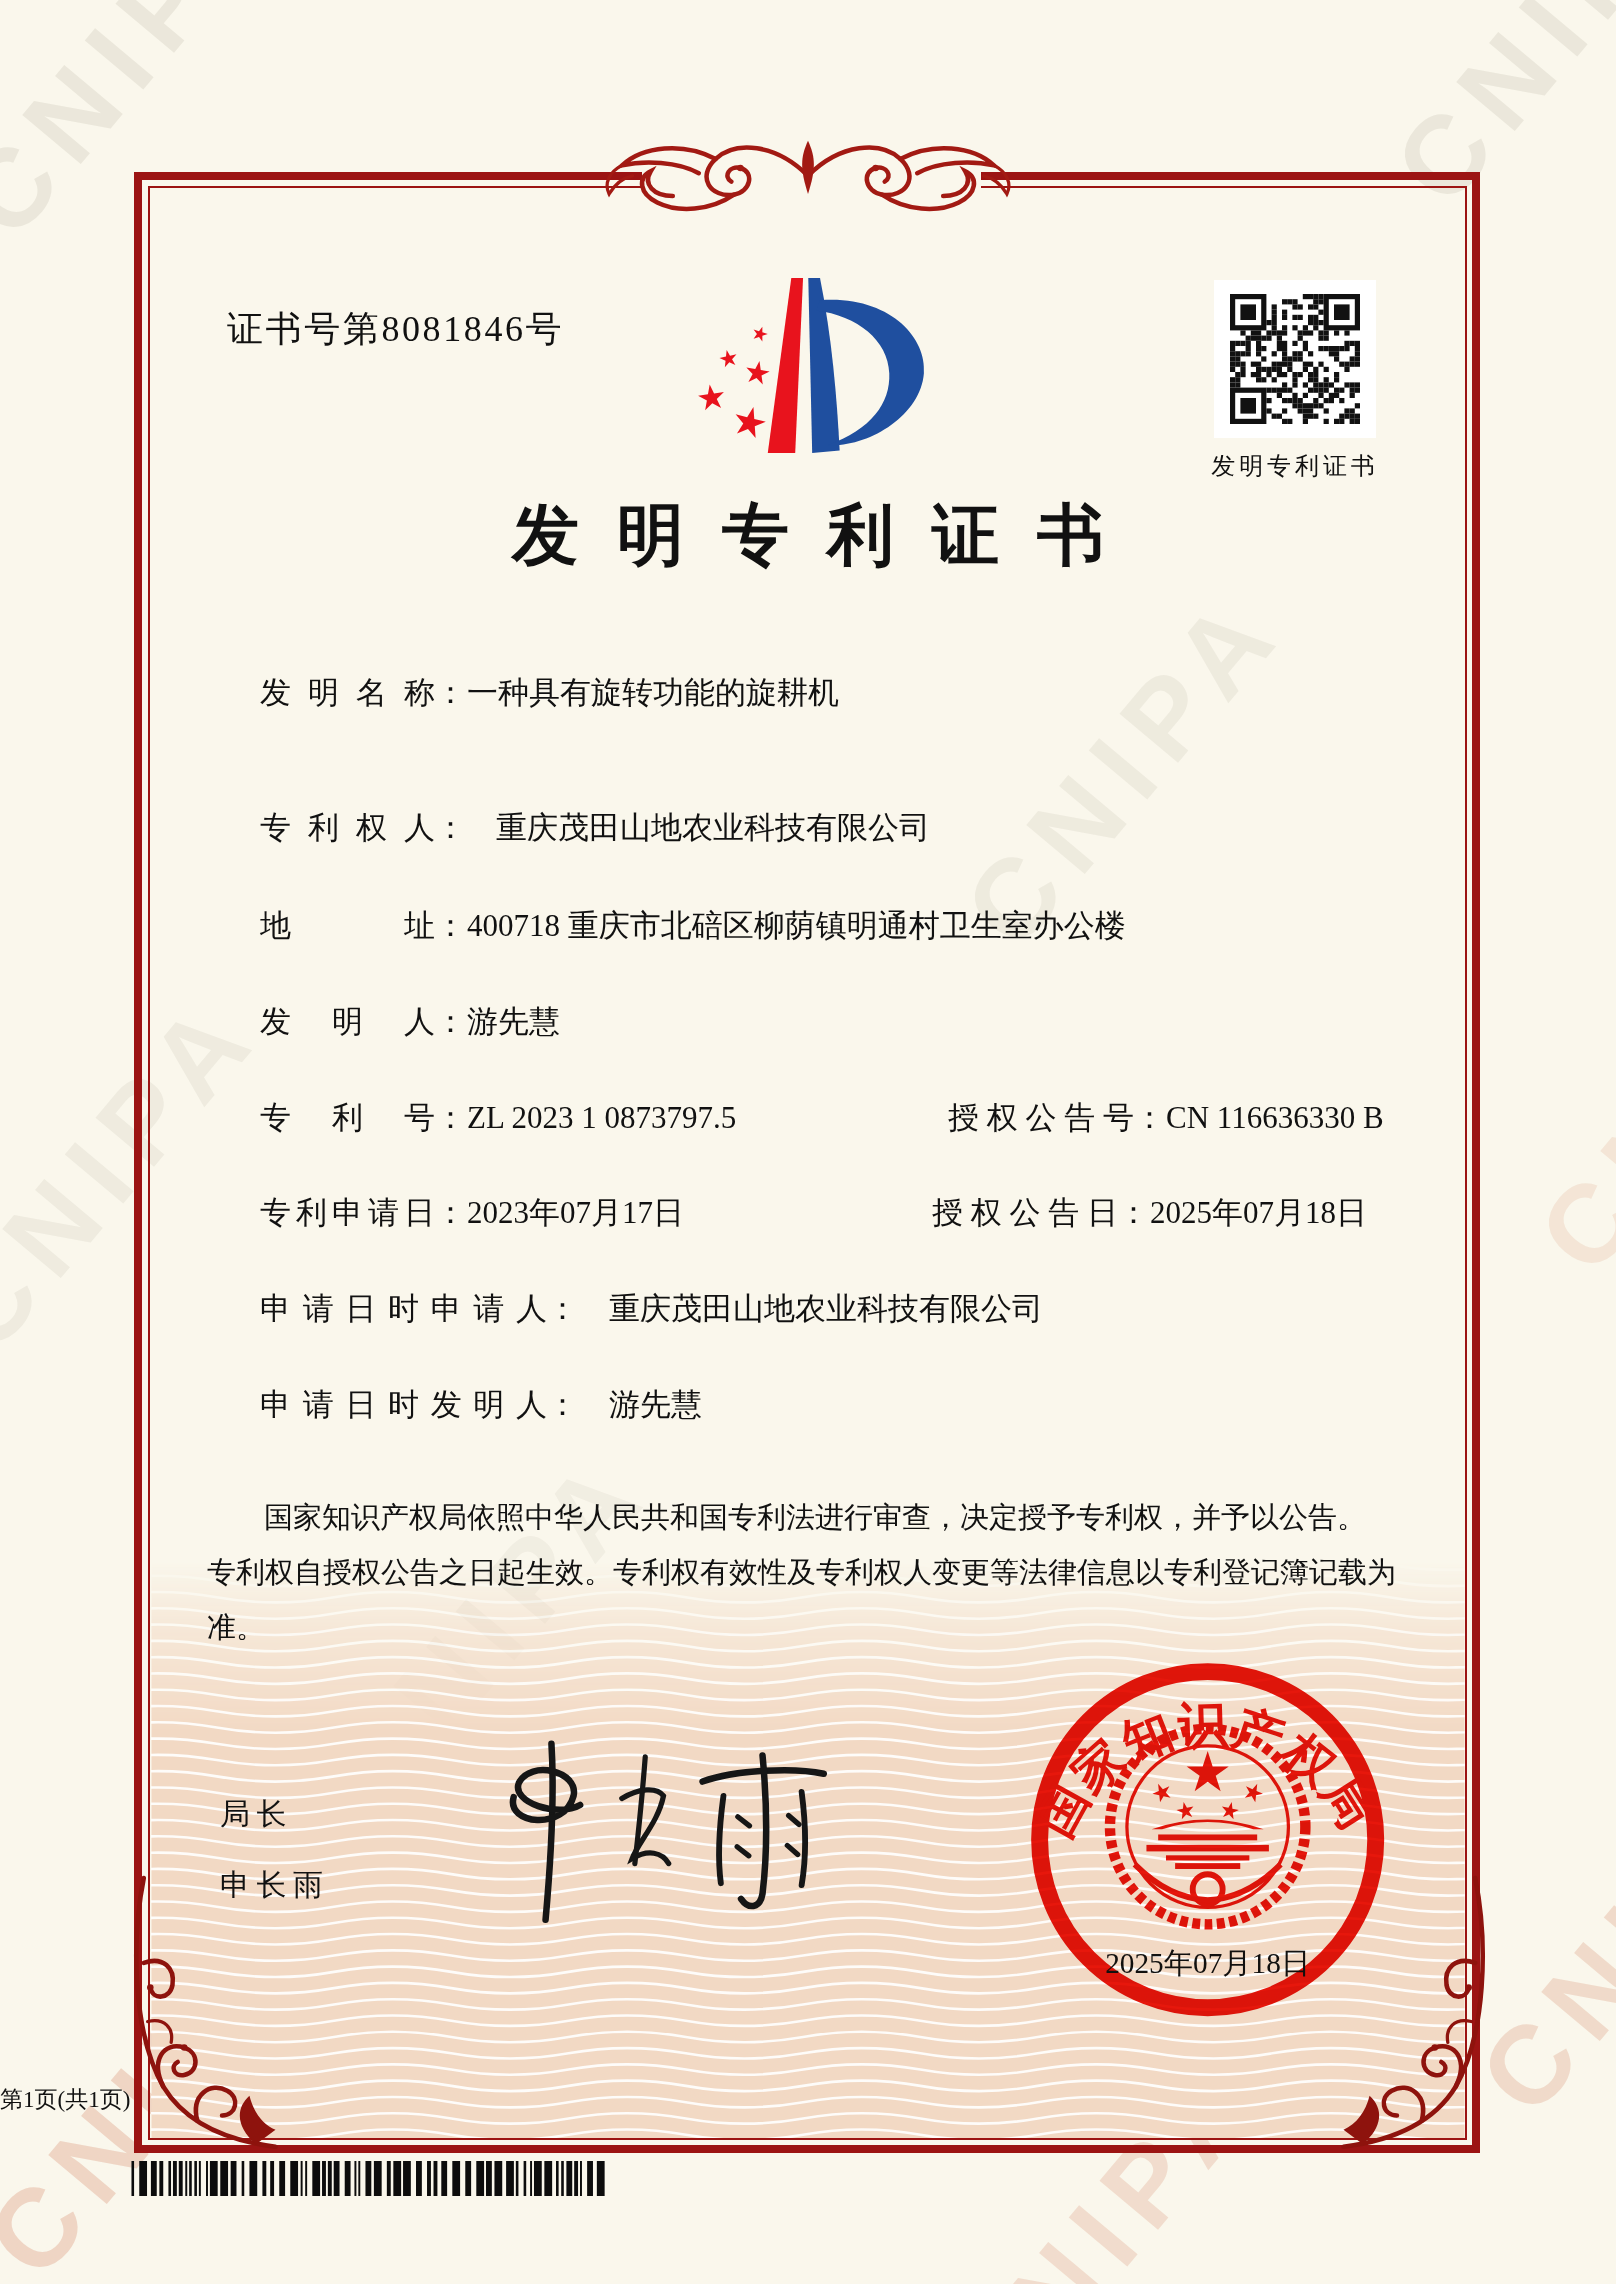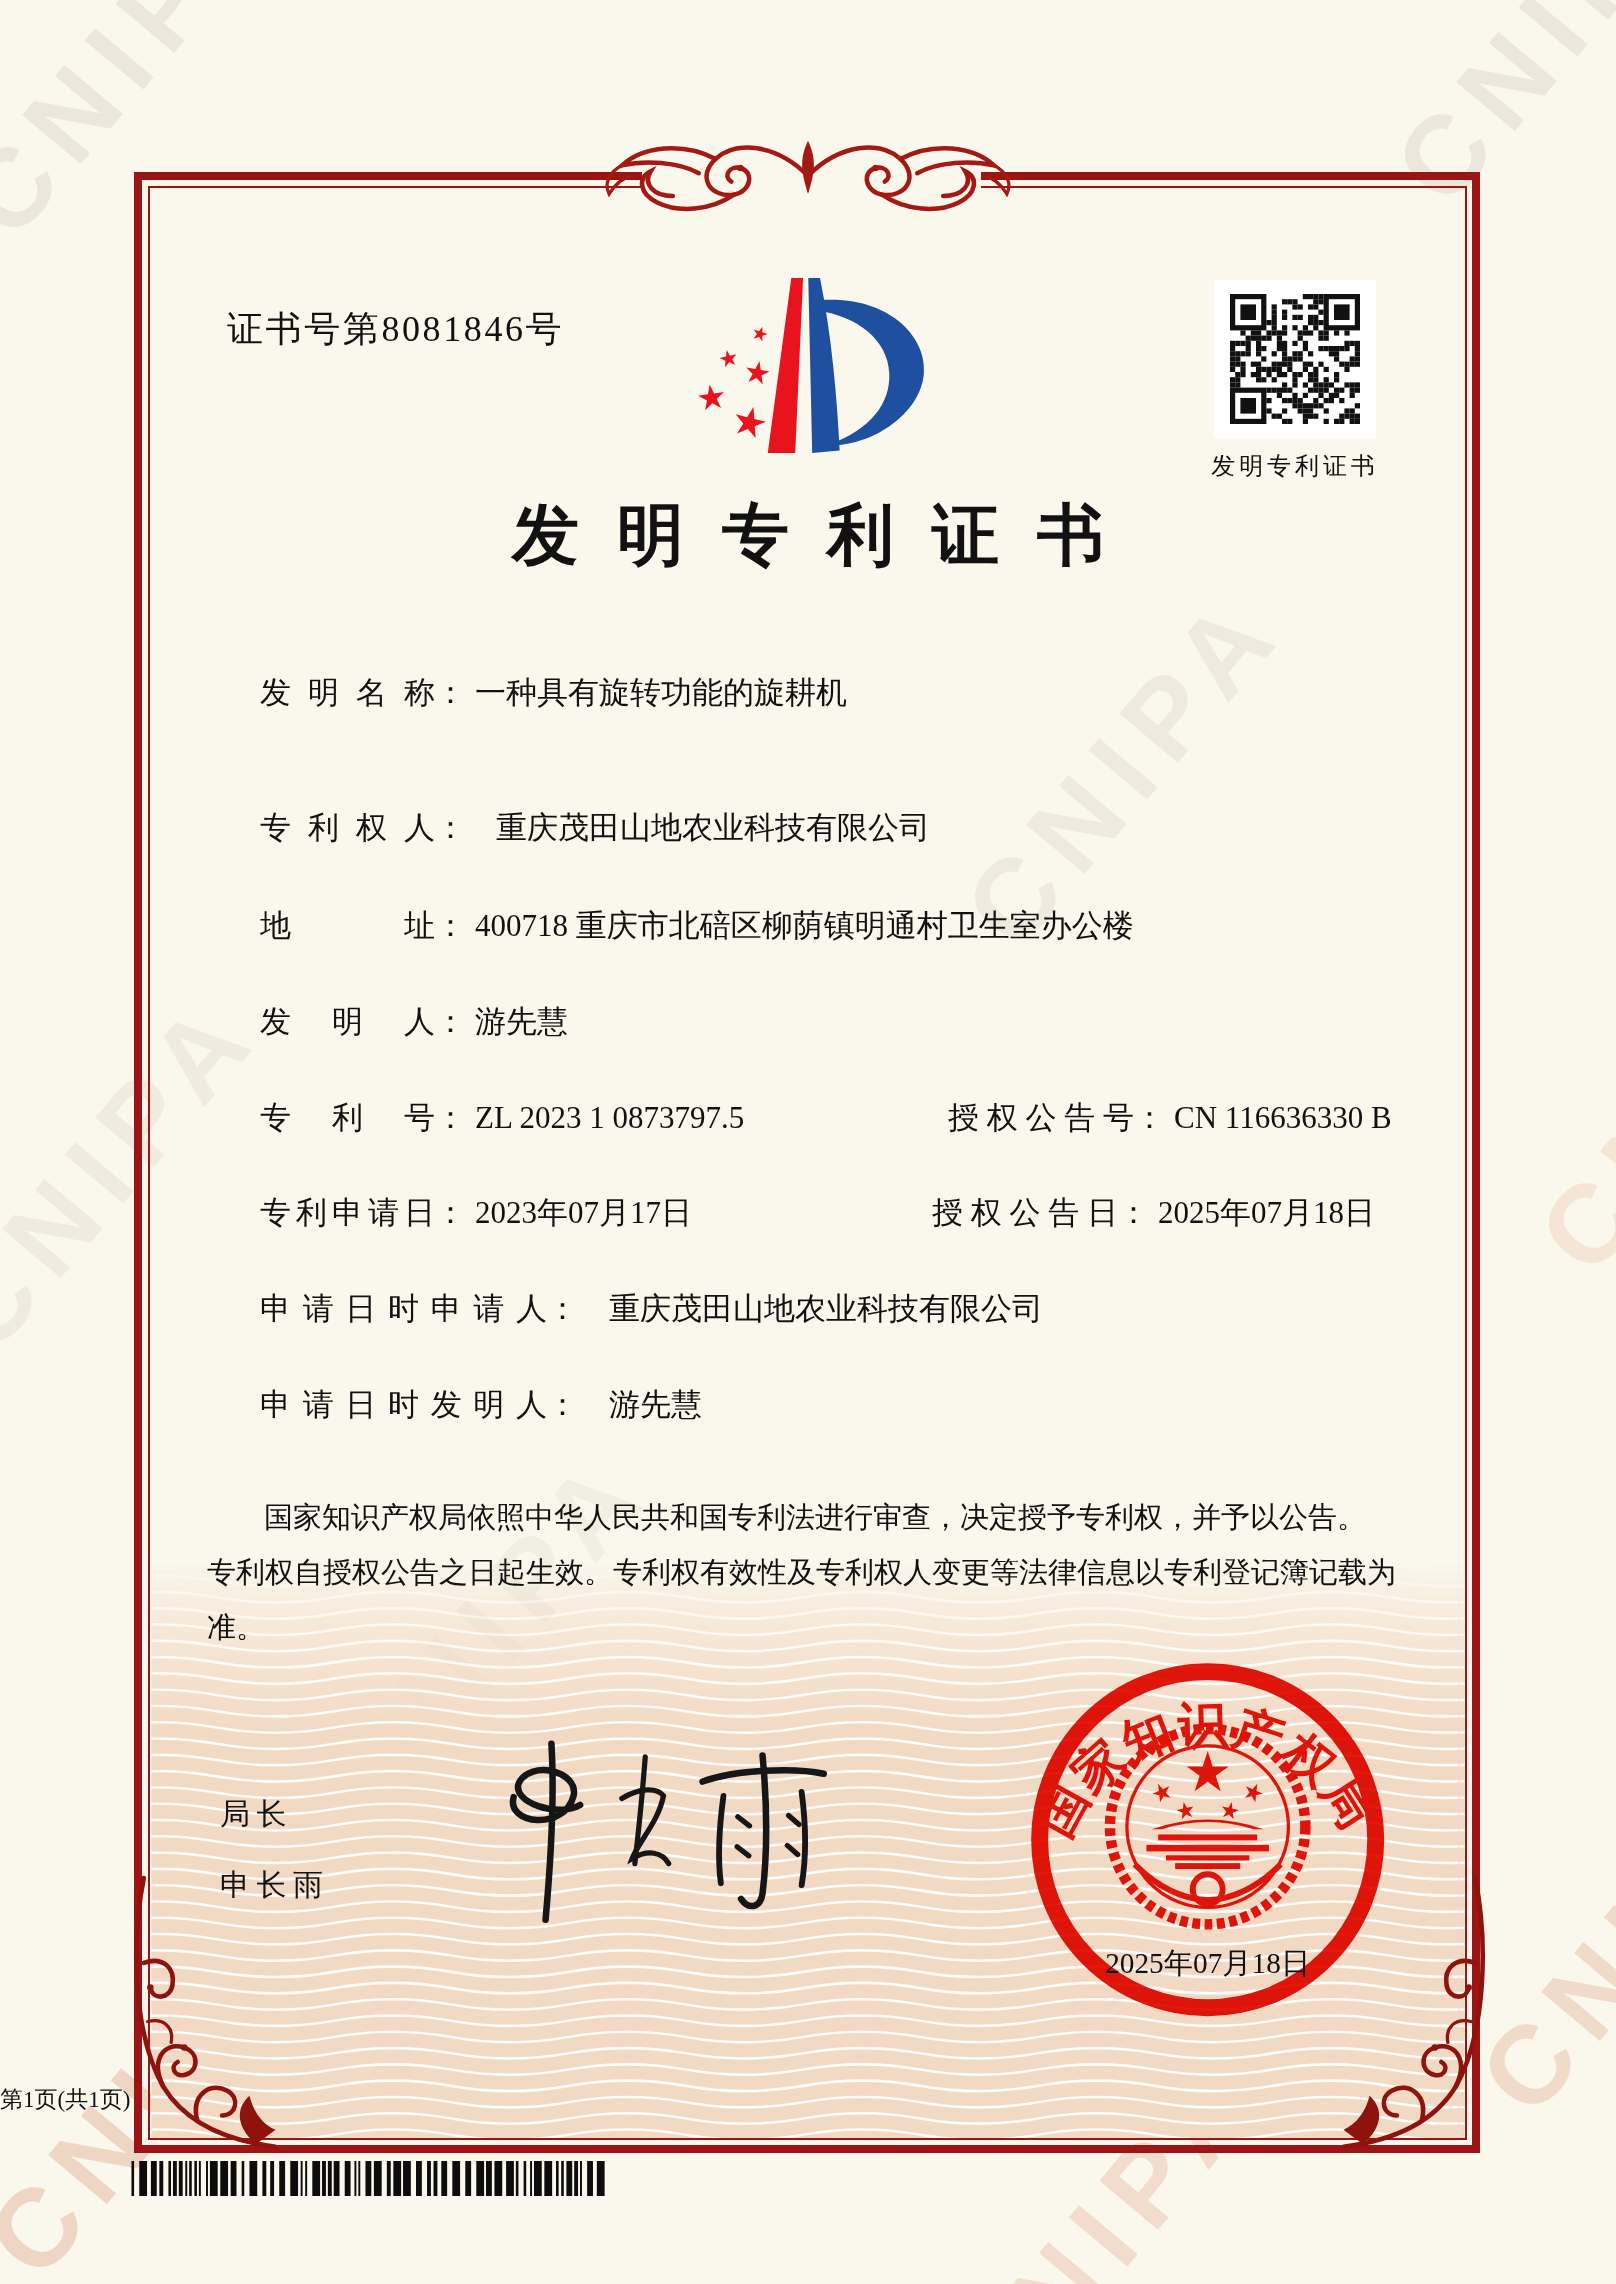--- a/index.html
+++ b/index.html
@@ -23,21 +23,21 @@
   .logo{position:absolute;left:692px;top:274px;}
   .qr-box{position:absolute;left:1214px;top:280px;width:162px;height:158px;background:#ffffff;
           display:flex;align-items:center;justify-content:center;}
   .qr-caption{position:absolute;left:1201px;top:450px;width:188px;text-align:center;font-size:24px;letter-spacing:3.9px;}
   .title{position:absolute;left:0;top:490px;width:100%;text-align:center;font-size:67px;
          font-weight:700;letter-spacing:38px;text-indent:38px;}
   .row{position:absolute;font-size:31px;white-space:nowrap;}
   .lbl{display:inline-block;text-align:justify;text-align-last:justify;vertical-align:top;margin-left:32px;}
   .w268{width:175px;} .w285{width:186px;} .w440{width:287px;}
   .colon{display:inline-block;}
-  .val{margin-left:9px;}
+  .val{margin-left:1px;}
   .val-gap1{margin-left:30px;} .val-gap2{margin-left:31px;}
   .legal{position:absolute;left:207px;top:1490px;width:1205px;font-size:29px;line-height:55px;}
   .legal .l1{text-indent:57px;}
   .sig-label{position:absolute;left:220px;font-size:30px;letter-spacing:6.5px;
              font-family:"Liberation Sans","DejaVu Sans",sans-serif;font-weight:500;text-align:right;}
   .signature{position:absolute;left:468px;top:1719px;}
   .seal{position:absolute;left:1024px;top:1656px;mix-blend-mode:multiply;}
   .footer{position:absolute;left:0;top:2084px;width:100%;text-align:left;font-size:23px;}
   .barcode{position:absolute;left:130px;top:2161px;}
   .ornament-top{position:absolute;left:580px;top:129px;}

